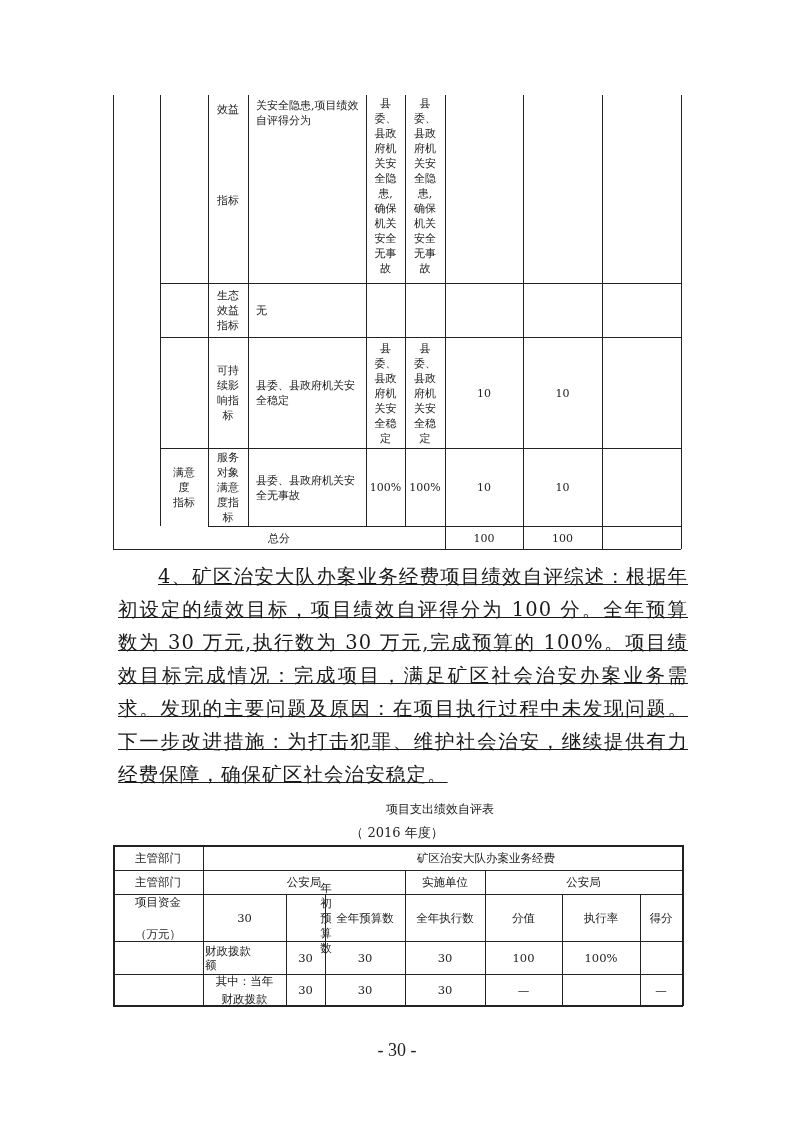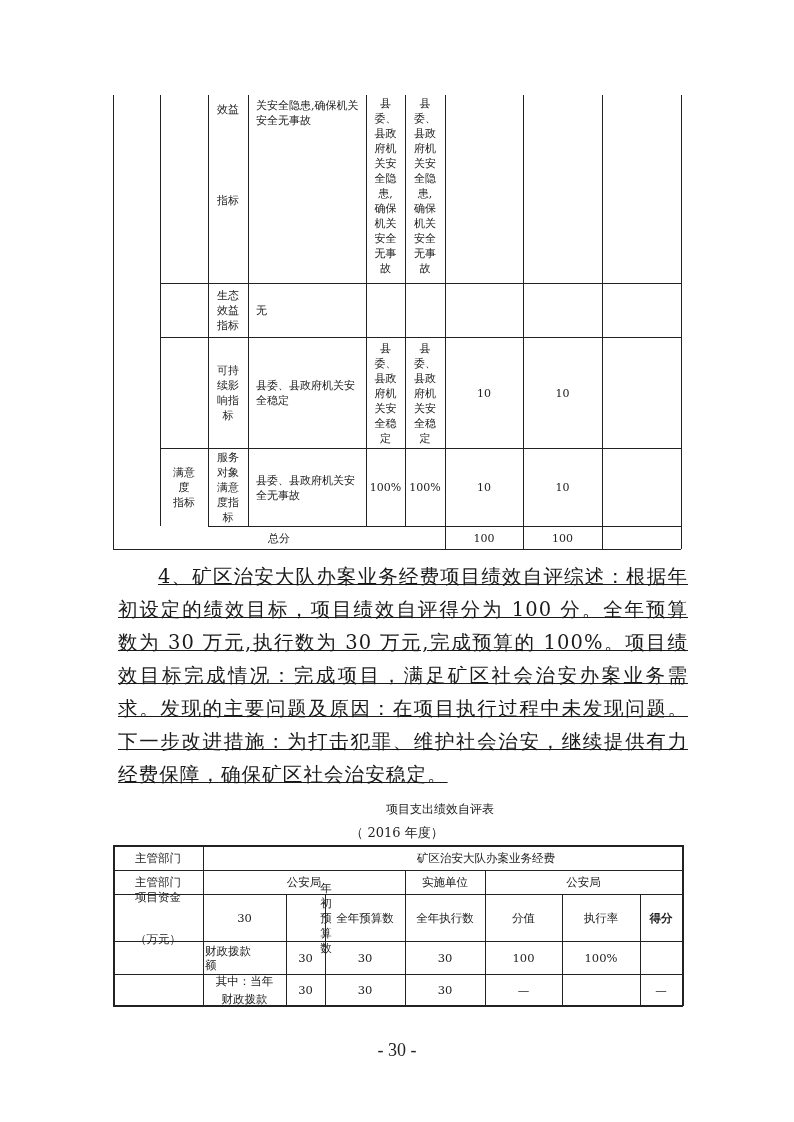--- a/index.html
+++ b/index.html
@@ -37,21 +37,21 @@
 
   <div class="hl" style="left:160px; top:283px; width:521px;"></div>
   <div class="hl" style="left:160px; top:337px; width:521px;"></div>
   <div class="hl" style="left:160px; top:448px; width:521px;"></div>
   <div class="hl" style="left:208px; top:526px; width:473px;"></div>
   <div class="hl" style="left:113px; top:549px; width:568px;"></div>
 
   <div>
     <div class="cell" style="left:208px; top:97px; width:40px; height:24px;">效益</div>
     <div class="cell" style="left:208px; top:190px; width:40px; height:20px;">指标</div>
-    <div class="cell left top" style="left:248px; top:96px; width:118px; height:186px; padding-top:2px; padding-right:6px;">关安全隐患,确保机关安全无事故</div>
+    <div class="cell left top" style="left:248px; top:96px; width:118px; height:186px; padding-top:2px; padding-right:6px;">关安全隐患,项目绩效自评得分为</div>
     <div class="cell wrap top" style="left:366px; top:96px; width:39px; height:186px;">县
 委、
 县政
 府机
 关安
 全隐
 患,
 确保
 机关
 安全
@@ -167,32 +167,32 @@
   </div>
 
   <div>
     <div class="cell t2" style="left:113px; top:871px; width:90px; height:23px;">主管部门</div>
     <div class="cell t2" style="left:203px; top:871px; width:202px; height:23px;">公安局</div>
     <div class="cell t2" style="left:405px; top:871px; width:80px; height:23px;">实施单位</div>
     <div class="cell t2" style="left:485px; top:871px; width:197px; height:23px;">公安局</div>
   </div>
 
   <div>
-    <div class="cell t2 wrap" style="left:113px; top:895px; width:90px; height:46px; line-height:21px;">项目资金
+    <div class="cell t2 wrap" style="left:113px; top:895px; width:90px; height:46px; line-height:16px;">项目资金
 
 （万元）</div>
     <div class="cell t2" style="left:203px; top:895px; width:83px; height:46px;">30</div>
     <div class="cell t2 wrap" style="left:286px; top:895px; width:39px; height:46px;padding-left:40px;">年初
 预算
 数</div>
     <div class="cell t2" style="left:325px; top:895px; width:80px; height:46px;">全年预算数</div>
     <div class="cell t2" style="left:405px; top:895px; width:80px; height:46px;">全年执行数</div>
     <div class="cell t2" style="left:485px; top:895px; width:77px; height:46px;">分值</div>
     <div class="cell t2" style="left:562px; top:895px; width:78px; height:46px;">执行率</div>
-    <div class="cell t2" style="left:640px; top:895px; width:42px; height:46px;font-weight:bold;">得分</div>
+    <div class="cell t2" style="left:640px; top:895px; width:42px; height:46px;">得分</div>
   </div>
 
   <div>
     <div class="cell" style="left:113px; top:942px; width:90px; height:32px;"></div>
     <div class="cell t2 wrap left" style="left:203px; top:942px; width:83px; height:32px; padding-left:2px; line-height:14px;">财政拨款
 额</div>
     <div class="cell t2" style="left:286px; top:942px; width:39px; height:32px;">30</div>
     <div class="cell t2" style="left:325px; top:942px; width:80px; height:32px;">30</div>
     <div class="cell t2" style="left:405px; top:942px; width:80px; height:32px;">30</div>
     <div class="cell t2" style="left:485px; top:942px; width:77px; height:32px;">100</div>

